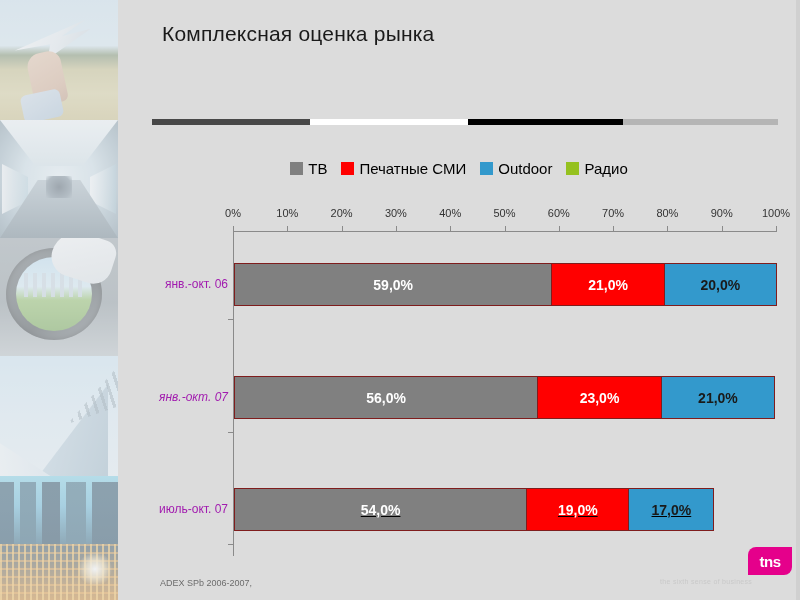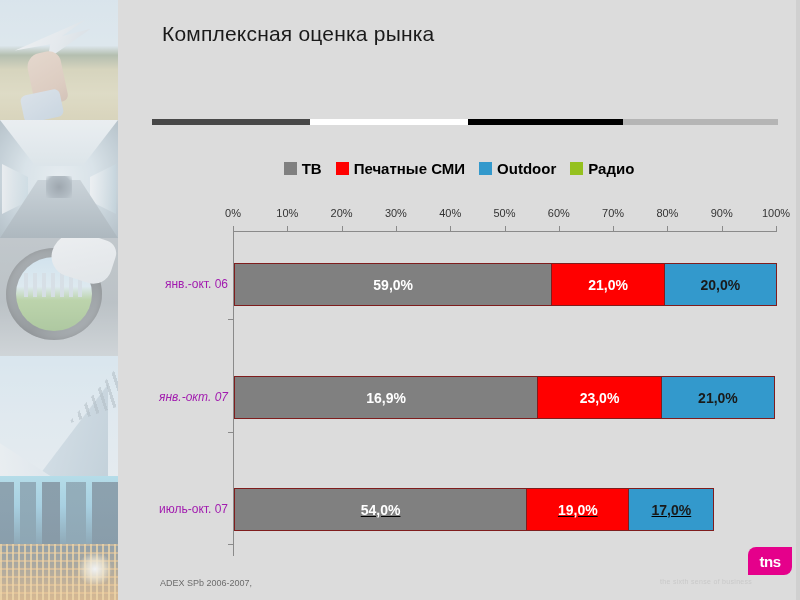--- a/index.html
+++ b/index.html
@@ -182,21 +182,21 @@
   #rule .seg { height: 100%; }
   #rule .s1 { width: 25.2%; background: #484848; }
   #rule .s2 { width: 25.2%; background: #ffffff; }
   #rule .s3 { width: 24.8%; background: #000000; }
   #rule .s4 { width: 24.8%; background: #b5b5b5; }
 
   
   #legend {
     position: absolute; left: 118px; top: 160px; width: 682px;
     display: flex; justify-content: center; align-items: center; gap: 14px;
-    font-size: 15px; font-weight: bold; color: #000;
+    font-size: 15px; font-weight: normal; color: #000;
   }
   .legend-item { display: flex; align-items: center; gap: 5px; white-space: nowrap; }
   .legend-swatch { width: 13px; height: 13px; display: inline-block; }
 
   
   #plot { position: absolute; left: 0; top: 0; width: 800px; height: 600px; }
 
   #xaxis-labels {
     position: absolute; left: 233px; top: 207px; width: 543px; height: 16px;
   }
@@ -353,21 +353,21 @@
         <div class="tickmark" style="left: 721.7px;"></div>
         <div class="tickmark" style="left: 776px;"></div>
       </div>
     <div id="bars-holder">
         <div class="bar-row" style="top: 263px;">
           <div class="seg-bar" style="width: 320.37px; background: rgb(128, 128, 128); color: rgb(255, 255, 255);">59,0%</div>
           <div class="seg-bar" style="width: 114.03px; background: rgb(255, 0, 0); color: rgb(255, 255, 255);">21,0%</div>
           <div class="seg-bar" style="width: 114px; background: rgb(51, 153, 204); color: rgb(26, 26, 26);">20,0%</div>
         </div>
         <div class="bar-row" style="top: 376px;">
-          <div class="seg-bar" style="width: 304.08px; background: rgb(128, 128, 128); color: rgb(255, 255, 255);">16,9%</div>
+          <div class="seg-bar" style="width: 304.08px; background: rgb(128, 128, 128); color: rgb(255, 255, 255);">56,0%</div>
           <div class="seg-bar" style="width: 124.89px; background: rgb(255, 0, 0); color: rgb(255, 255, 255);">23,0%</div>
           <div class="seg-bar" style="width: 114.03px; background: rgb(51, 153, 204); color: rgb(26, 26, 26);">21,0%</div>
         </div>
         <div class="bar-row" style="top: 488px; text-decoration: underline;">
           <div class="seg-bar" style="width: 293.22px; background: rgb(128, 128, 128); color: rgb(255, 255, 255);">54,0%</div>
           <div class="seg-bar" style="width: 103.17px; background: rgb(255, 0, 0); color: rgb(255, 255, 255);">19,0%</div>
           <div class="seg-bar" style="width: 86px; background: rgb(51, 153, 204); color: rgb(26, 26, 26);">17,0%</div>
         </div>
       </div>
     <div id="cats-holder">

